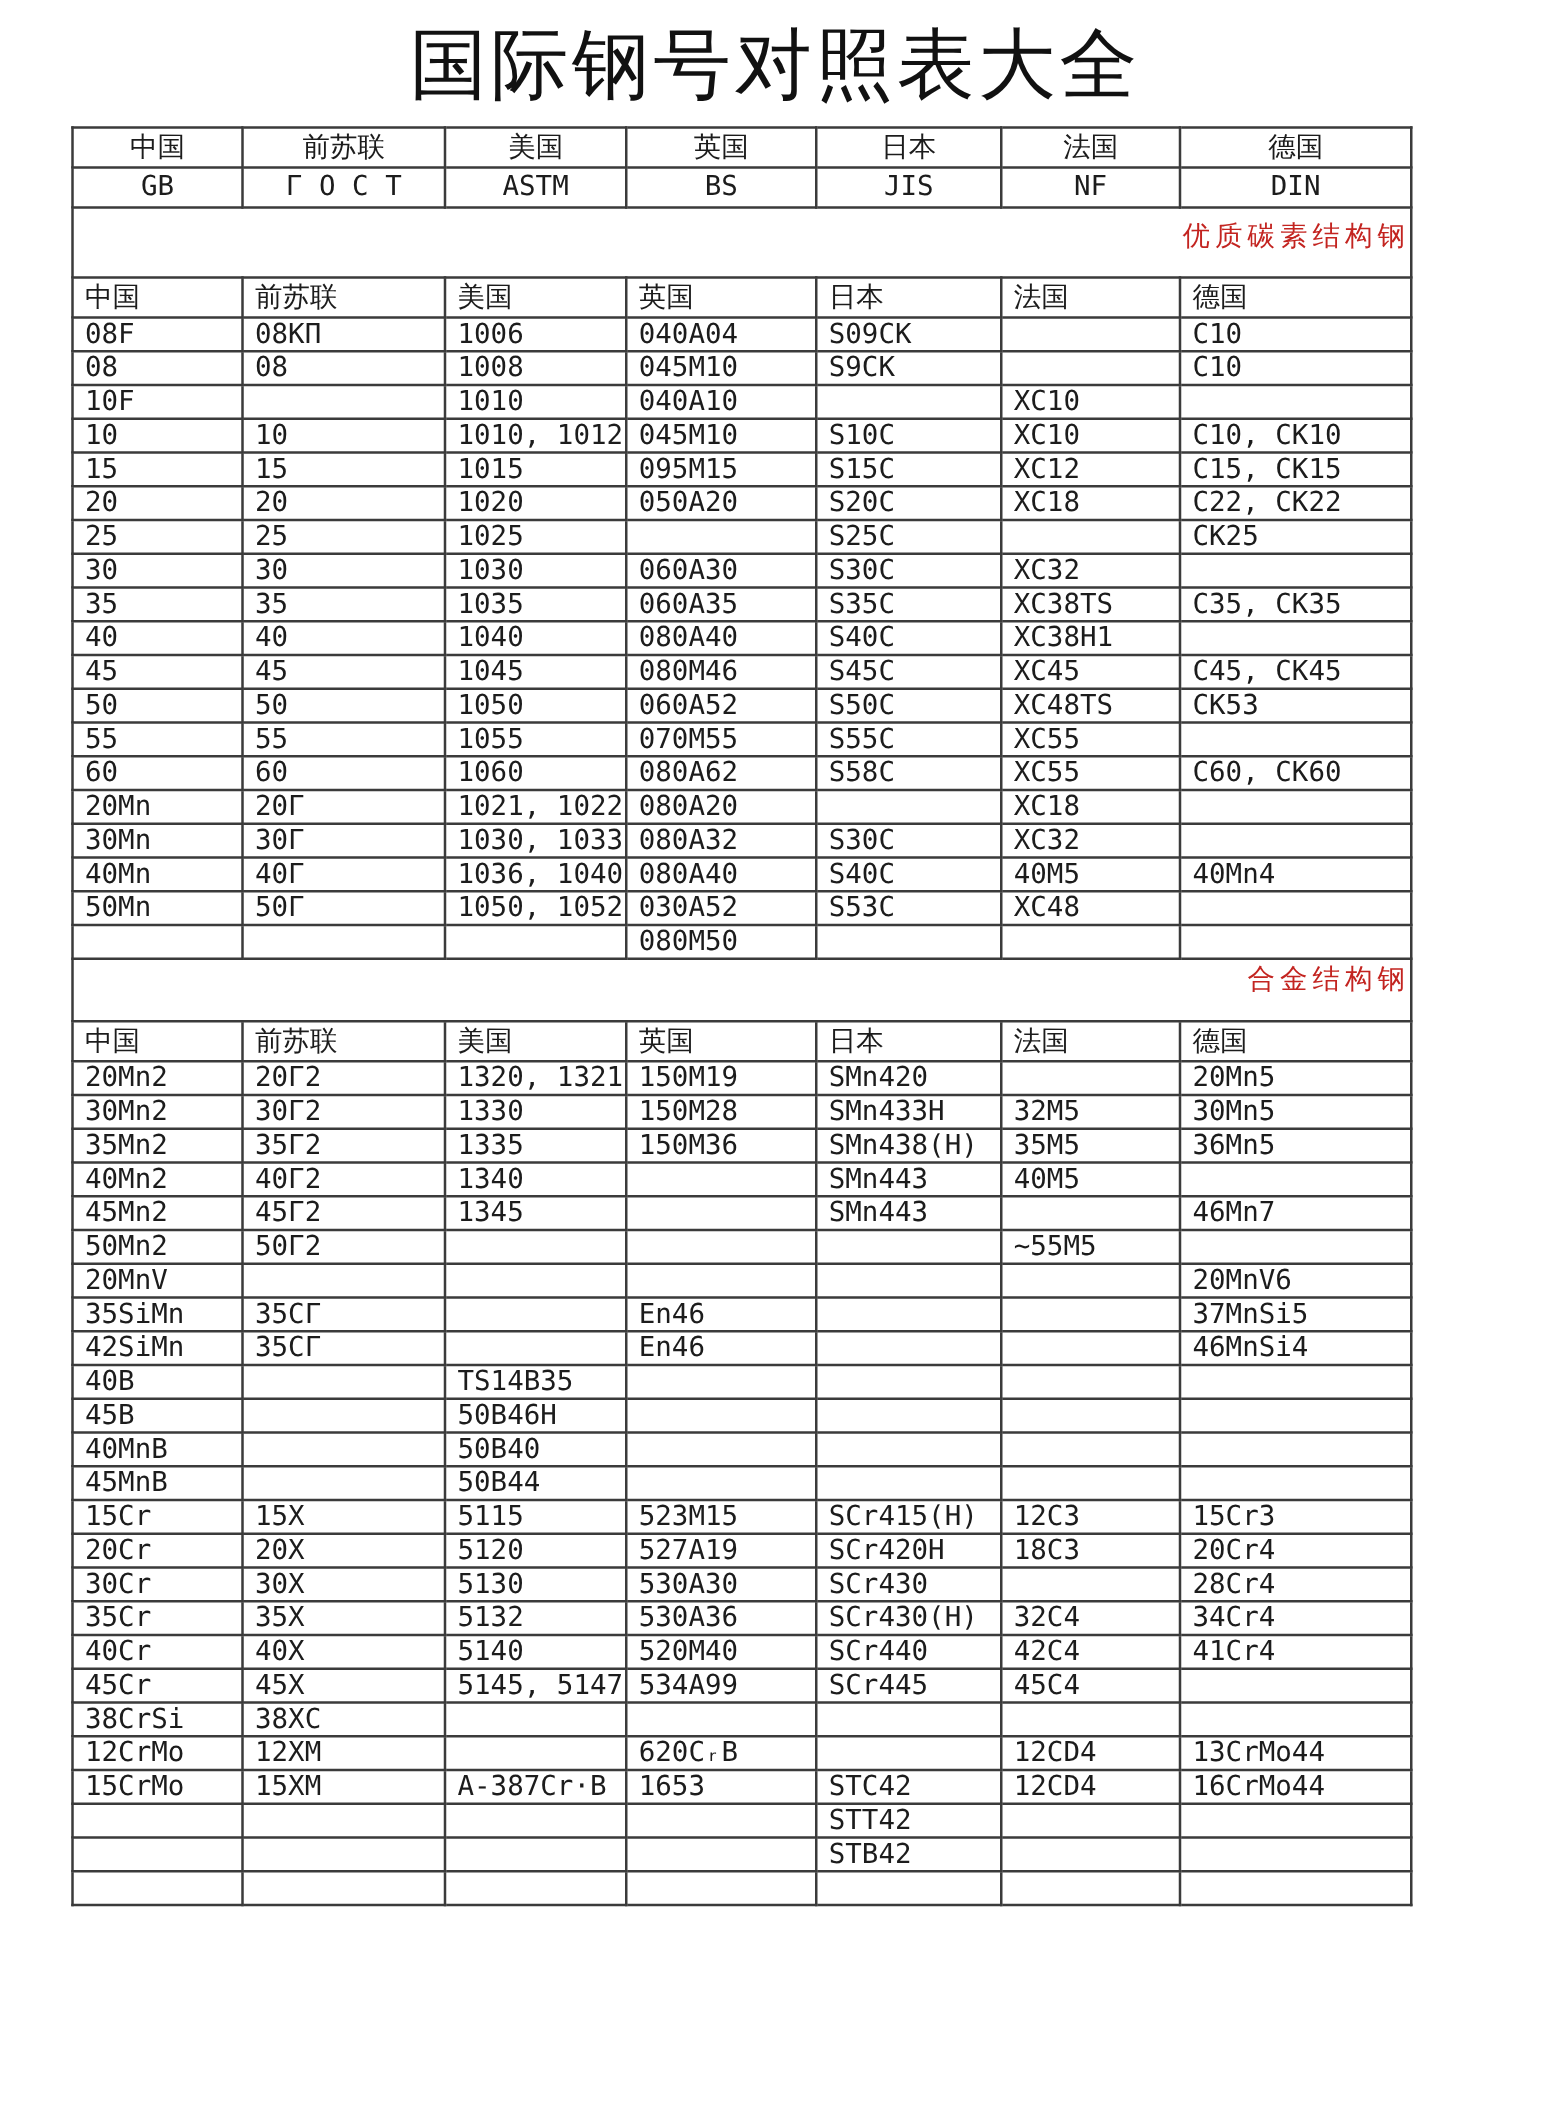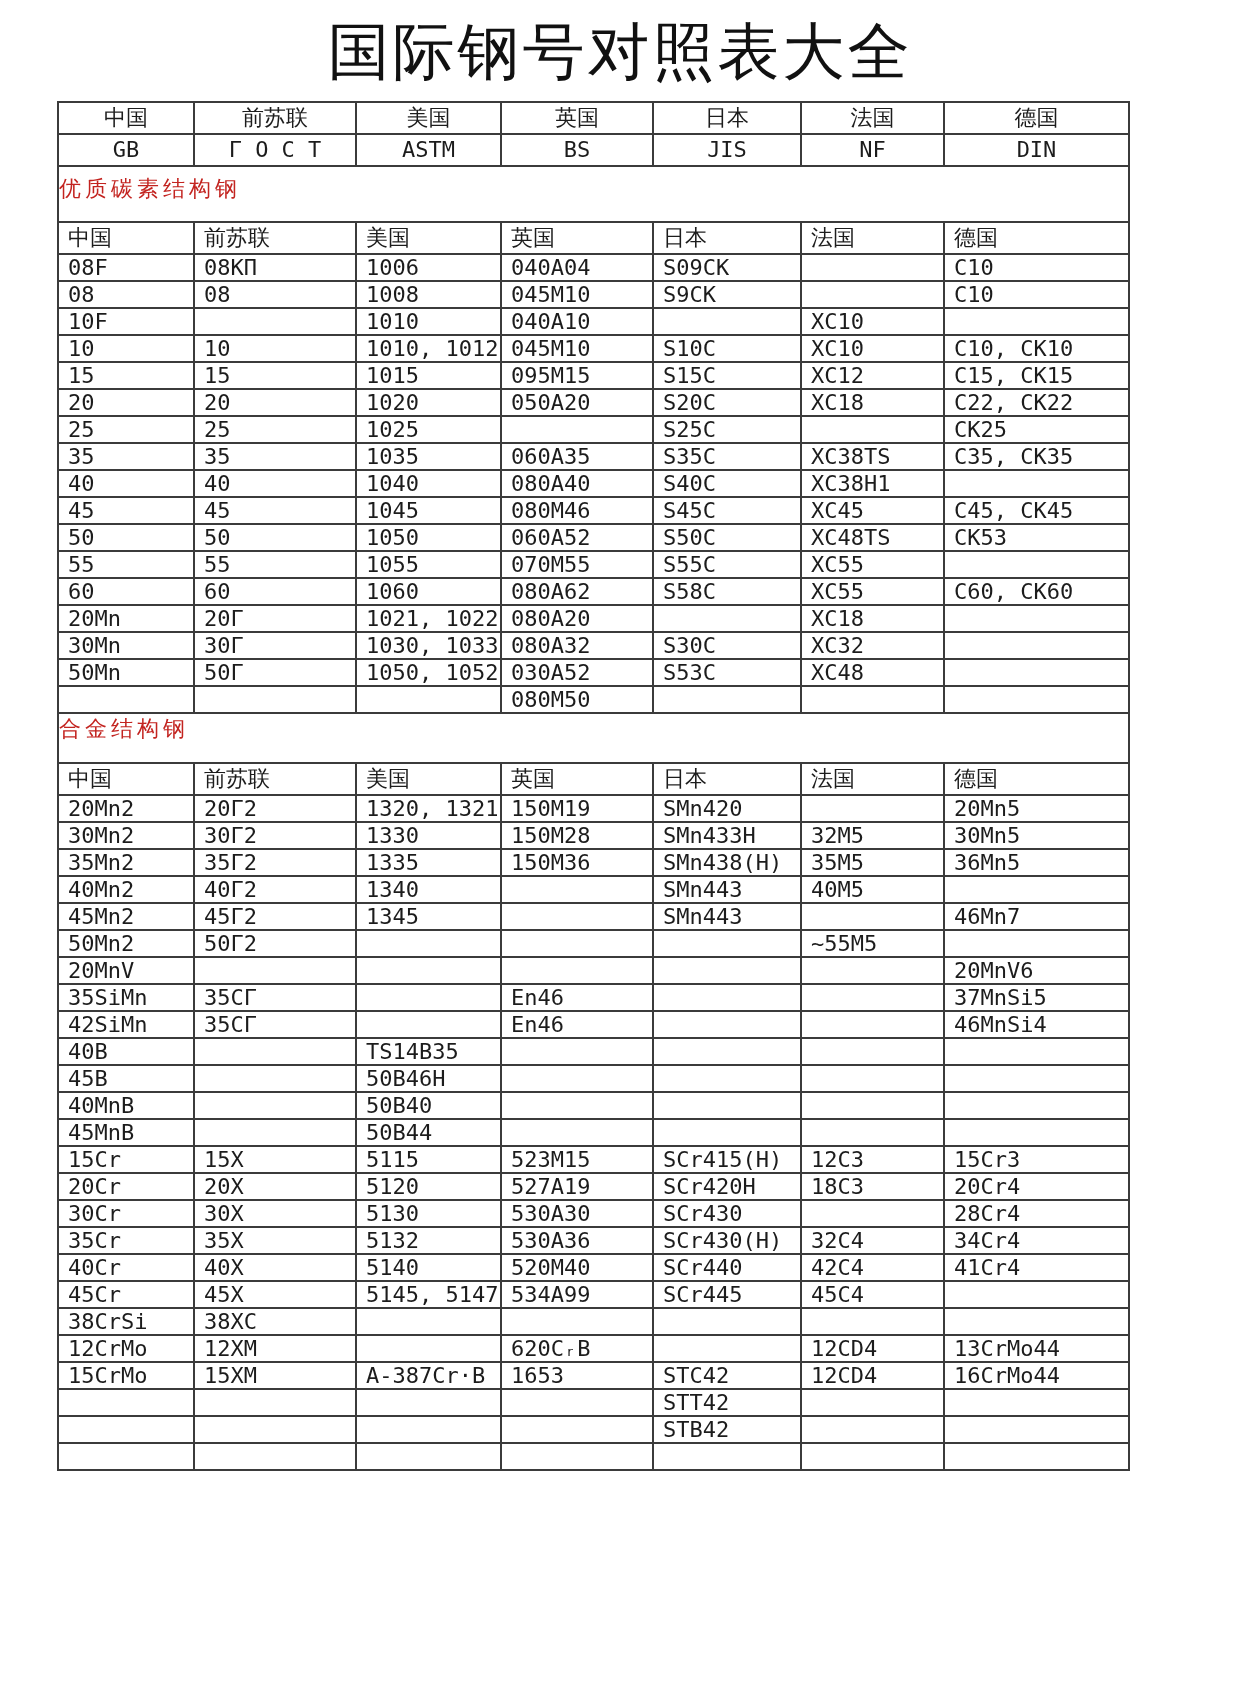--- a/index.html
+++ b/index.html
@@ -39,21 +39,21 @@
     overflow: hidden;
     vertical-align: middle;
   }
   thead th {
     text-align: center;
     height: 32px;
     font-size: 23px;
   }
   td.section-title-cell {
     color: var(--accent, #cc2222);
-    text-align: left;
+    text-align: right;
     font-weight: 700;
     font-size: 31px;
     letter-spacing: 4px;
     height: 56px;
     vertical-align: bottom;
     padding-bottom: 10px;
   }
   td.section-title-cell.compact {
     height: 42px;
     vertical-align: middle;
@@ -176,20 +176,29 @@
       <tr>
         <td class="data-cell">25</td>
         <td class="data-cell">25</td>
         <td class="data-cell">1025</td>
         <td class="data-cell"></td>
         <td class="data-cell">S25C</td>
         <td class="data-cell"></td>
         <td class="data-cell">CK25</td>
       </tr>
       <tr>
+        <td class="data-cell">30</td>
+        <td class="data-cell">30</td>
+        <td class="data-cell">1030</td>
+        <td class="data-cell">060A30</td>
+        <td class="data-cell">S30C</td>
+        <td class="data-cell">XC32</td>
+        <td class="data-cell"></td>
+      </tr>
+      <tr>
         <td class="data-cell">35</td>
         <td class="data-cell">35</td>
         <td class="data-cell">1035</td>
         <td class="data-cell">060A35</td>
         <td class="data-cell">S35C</td>
         <td class="data-cell">XC38TS</td>
         <td class="data-cell">C35, CK35</td>
       </tr>
       <tr>
         <td class="data-cell">40</td>
@@ -248,20 +257,29 @@
       <tr>
         <td class="data-cell">30Mn</td>
         <td class="data-cell">30Г</td>
         <td class="data-cell">1030, 1033</td>
         <td class="data-cell">080A32</td>
         <td class="data-cell">S30C</td>
         <td class="data-cell">XC32</td>
         <td class="data-cell"></td>
       </tr>
       <tr>
+        <td class="data-cell">40Mn</td>
+        <td class="data-cell">40Г</td>
+        <td class="data-cell">1036, 1040</td>
+        <td class="data-cell">080A40</td>
+        <td class="data-cell">S40C</td>
+        <td class="data-cell">40M5</td>
+        <td class="data-cell">40Mn4</td>
+      </tr>
+      <tr>
         <td class="data-cell">50Mn</td>
         <td class="data-cell">50Г</td>
         <td class="data-cell">1050, 1052</td>
         <td class="data-cell">030A52</td>
         <td class="data-cell">S53C</td>
         <td class="data-cell">XC48</td>
         <td class="data-cell"></td>
       </tr>
       <tr>
         <td class="data-cell"></td>

